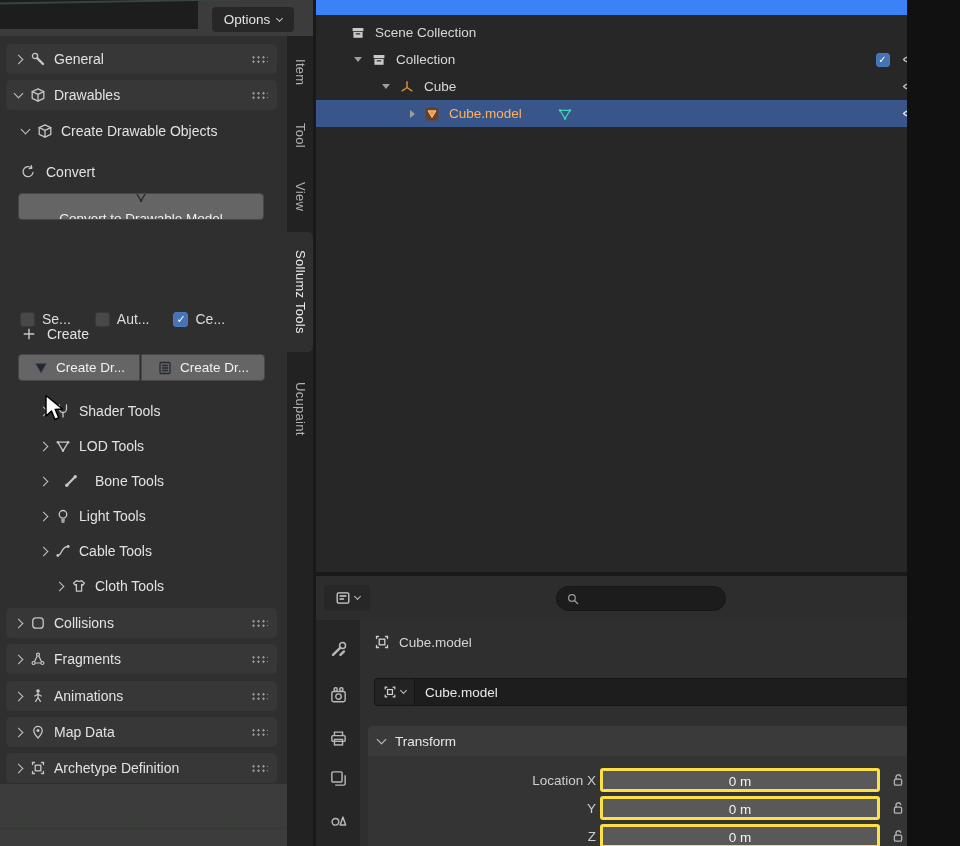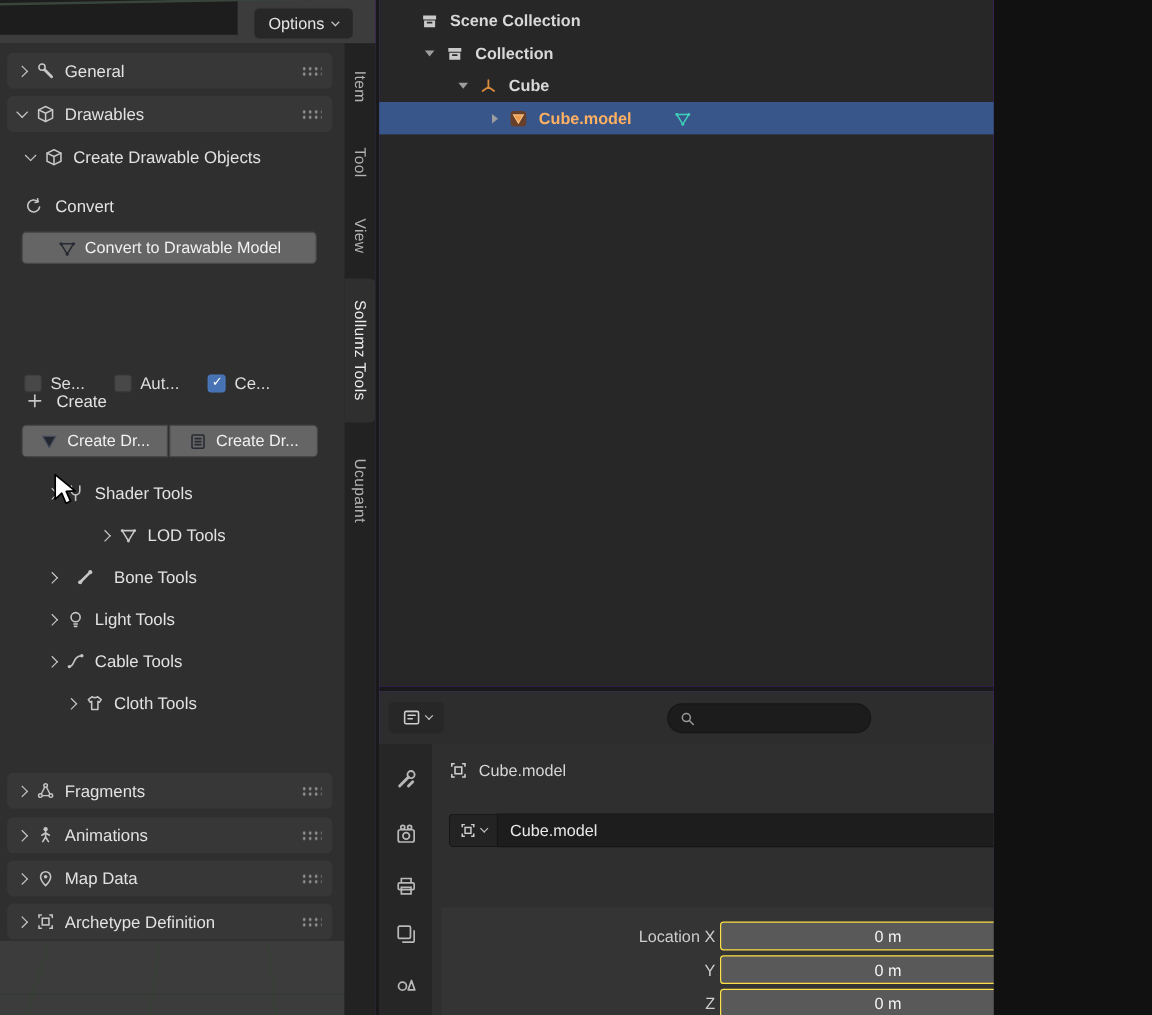--- a/index.html
+++ b/index.html
@@ -1,17 +1,17 @@
 <!DOCTYPE html>
 <html><head>
 <meta charset="utf-8">
 <style>
   html,body{margin:0;padding:0;background:#111;}
   *{box-sizing:border-box;}
-  .screen{position:relative;width:828px;height:846px;overflow:hidden;background:#6d28d9;
+  .screen{position:relative;width:907px;height:846px;overflow:hidden;background:#3b82f6;
     font-family:"Liberation Sans","DejaVu Sans",sans-serif;color:#ddd;font-size:14px;}
 
   
   .vp{position:absolute;left:0;top:0;width:313px;height:846px;background:#3c3c3c;overflow:hidden;}
   .vp-dark{position:absolute;left:0;top:0;width:198px;height:29px;background:#1d1d1d;}
   .gridline{position:absolute;background:#373f37;}
   .g1{left:0;top:806;width:290px;height:2px;background:#39453c;transform:rotate(-1deg);}
   .g2{left:30px;top:786px;width:2px;height:62px;transform:rotate(18deg);}
   .g3{left:128px;top:786px;width:2px;height:62px;transform:rotate(8deg);}
   .g4{left:226px;top:786px;width:2px;height:62px;transform:rotate(-6deg);}
@@ -48,21 +48,21 @@
   
   .tabstrip{position:absolute;left:287px;top:36px;width:26px;height:810px;background:#222;}
   .vtab{position:absolute;left:0;width:26px;writing-mode:vertical-rl;display:flex;align-items:center;
     justify-content:center;color:#b2b2b2;font-size:13px;letter-spacing:.3px;}
   .vtab.active{background:#2f2f2f;color:#ececec;border-radius:0 5px 5px 0;}
 
   .div-v{position:absolute;left:313px;top:0;width:3px;height:846px;background:#191919;}
   .div-h{position:absolute;left:316px;top:572px;width:644px;height:4px;background:#191919;}
 
   
-  .outliner{position:absolute;left:316px;top:0;width:644px;height:572px;background:#272727;font-weight:bold;}
+  .outliner{position:absolute;left:316px;top:15px;width:644px;height:572px;background:#272727;}
   .o-row{position:absolute;left:0;right:0;height:27px;display:flex;align-items:center;gap:9px;
     font-size:13.5px;color:#d8d8d8;}
   .o-row.sel{background:#39568a;}
   .o-row.sel .o-name{color:#ffb061;}
   .tri-d{width:0;height:0;border-left:4.5px solid transparent;border-right:4.5px solid transparent;
     border-top:5.5px solid #9d9d9d;flex:none;}
   .tri-r{width:0;height:0;border-top:4.5px solid transparent;border-bottom:4.5px solid transparent;
     border-left:5.5px solid #9d9d9d;flex:none;}
   .o-icons{margin-left:auto;display:flex;align-items:center;gap:9px;padding-right:12px;}
   .o-slot{width:19px;height:19px;display:flex;align-items:center;justify-content:center;}
@@ -86,22 +86,22 @@
   .id-btn{width:40px;height:28px;background:#232323;border:1px solid #161616;border-right:none;
     border-radius:4px 0 0 4px;display:flex;align-items:center;justify-content:center;gap:4px;}
   .name-field{flex:1;height:28px;background:#1d1d1d;border:1px solid #161616;border-radius:0 4px 4px 0;
     display:flex;align-items:center;padding:0 10px;color:#e8e8e8;font-size:13.5px;}
   .tf-panel{position:absolute;left:8px;right:8px;top:106px;bottom:0;}
   .tf-header{height:30px;background:#3a3a3a;border-radius:5px 5px 0 0;display:flex;align-items:center;
     gap:10px;padding:0 10px;color:#e6e6e6;font-size:13.5px;}
   .tf-body{position:absolute;left:0;right:0;top:30px;bottom:-40px;background:#343434;padding-top:12px;}
   .t-row{display:flex;align-items:center;height:24px;margin-bottom:4px;padding-left:4px;}
   .t-label{width:228px;text-align:right;padding-right:4px;color:#cdcdcd;font-size:13.5px;}
-  .t-field{width:280px;height:24px;background:#595959;border:1px solid #fde047;border-radius:3px;
-    display:flex;align-items:center;justify-content:center;color:#f4f4f4;font-size:13.5px;}
+  .t-field{width:280px;height:24px;background:#595959;border:3px solid #fde047;border-radius:3px;
+    display:flex;align-items:flex-end;justify-content:center;color:#f4f4f4;font-size:13.5px;}
   .lockwrap{margin-left:10px;display:flex;}
   .keydot{width:5px;height:5px;border-radius:50%;background:#ababab;margin-left:11px;flex:none;}
   .spacer{flex:1;}
   .cursor{position:absolute;left:44px;top:394px;z-index:99;}
 </style>
 </head>
 <body>
 
 <div class="screen">
 
@@ -150,21 +150,21 @@
     </div>
 
     <div class="p-row" style="top:121px;padding-left:20px;gap:10px;">
       <svg class="i16" viewBox="0 0 16 16" fill="none" stroke="#c6c6c6" stroke-width="1.3" stroke-linecap="round" stroke-linejoin="round">
           <path d="M13 8.5 A5 5 0 1 1 11.5 4"></path>
           <path d="M11.3 1.6 L11.8 4.2 L9.2 4.7"></path>
         </svg>
       <span class="p-label">Convert</span>
     </div>
 
-    <div class="btn" style="top:157px;left:18px;right:23px;">
+    <div class="btn" style="top:157px;left:18px;right:23px;flex-direction:column;">
       <svg class="i16" viewBox="0 0 16 16" fill="none" stroke="#262a33" stroke-width="1.3" stroke-linecap="round" stroke-linejoin="round">
           <path d="M2.8 4.2 H13.2 L8 12.8 Z"></path>
           <circle cx="2.8" cy="4.2" r="1.3" fill="#262a33" stroke="none"></circle>
           <circle cx="13.2" cy="4.2" r="1.3" fill="#262a33" stroke="none"></circle>
           <circle cx="8" cy="12.8" r="1.3" fill="#262a33" stroke="none"></circle>
         </svg>
       <span>Convert to Drawable Model</span>
     </div>
 
 
@@ -206,21 +206,21 @@
 
     <div class="p-row" style="top:360px;padding-left:40px;">
       <span class="chev"></span>
       <svg class="i16" viewBox="0 0 16 16" fill="none" stroke="#c6c6c6" stroke-width="1.3" stroke-linecap="round" stroke-linejoin="round">
           <path d="M4.5 2 V6 a3.5 3.5 0 0 0 7 0 V2"></path>
           <path d="M8 9.5 V14"></path>
         </svg>
       <span class="p-label">Shader Tools</span>
     </div>
 
-    <div class="p-row" style="top:395px;padding-left:40px;margin-left:44px;">
+    <div class="p-row" style="top:395px;padding-left:40px;">
       <span class="chev"></span>
       <svg class="i16" viewBox="0 0 16 16" fill="none" stroke="#c6c6c6" stroke-width="1.3" stroke-linecap="round" stroke-linejoin="round">
           <path d="M2.8 4.2 H13.2 L8 12.8 Z"></path>
           <circle cx="2.8" cy="4.2" r="1.2" fill="#c6c6c6" stroke="none"></circle>
           <circle cx="13.2" cy="4.2" r="1.2" fill="#c6c6c6" stroke="none"></circle>
           <circle cx="8" cy="12.8" r="1.2" fill="#c6c6c6" stroke="none"></circle>
         </svg>
       <span class="p-label">LOD Tools</span>
     </div>
 
@@ -254,20 +254,28 @@
     </div>
 
     <div class="p-row" style="top:535px;padding-left:56px;">
       <span class="chev"></span>
       <svg class="i16" viewBox="0 0 16 16" fill="none" stroke="#c6c6c6" stroke-width="1.3" stroke-linejoin="round">
           <path d="M5.8 2.6 L2.6 5 L4.2 7.2 L5.4 6.4 V13.2 H10.6 V6.4 L11.8 7.2 L13.4 5 L10.2 2.6 C9.6 3.6 6.4 3.6 5.8 2.6 Z"></path>
         </svg>
       <span class="p-label">Cloth Tools</span>
     </div>
 
+    <div class="p-header" style="top:572px;">
+      <span class="chev"></span>
+      <svg class="i16" viewBox="0 0 16 16" fill="none" stroke="#c6c6c6" stroke-width="1.3">
+          <rect x="2.8" y="2.8" width="10.4" height="10.4" rx="3"></rect>
+        </svg>
+      <span class="p-label">Collisions</span>
+      <span class="grip"></span>
+    </div>
 
     <div class="p-header" style="top:608px;">
       <span class="chev"></span>
       <svg class="i16" viewBox="0 0 16 16" fill="none" stroke="#c6c6c6" stroke-width="1.2">
           <circle cx="8" cy="3.6" r="1.5"></circle>
           <circle cx="3.6" cy="12" r="1.5"></circle>
           <circle cx="12.4" cy="12" r="1.5"></circle>
           <path d="M7.2 5 L4.4 10.7 M8.8 5 L11.6 10.7 M5.1 12 H10.9"></path>
         </svg>
       <span class="p-label">Fragments</span>
@@ -496,20 +504,26 @@
               <rect x="5.2" y="5.2" width="5.6" height="5.6"></rect>
             </svg>
           <span class="chev down tiny"></span>
         </span>
         <span class="name-field">
           <span>Cube.model</span>
         </span>
       </div>
 
       <div class="tf-panel">
+        <div class="tf-header">
+          <span class="chev down"></span>
+          <span>Transform</span>
+          <span class="spacer"></span>
+          <span class="grip"></span>
+        </div>
         <div class="tf-body">
 
           <div class="t-row">
             <div class="t-label">Location X</div>
             <div class="t-field">
               <span>0 m</span>
             </div>
             <span class="lockwrap">
               <svg class="i16" viewBox="0 0 16 16" fill="none" stroke="#b5b5b5" stroke-width="1.3" stroke-linecap="round">
                   <rect x="4.4" y="7.2" width="7.2" height="6" rx="1.2"></rect>

